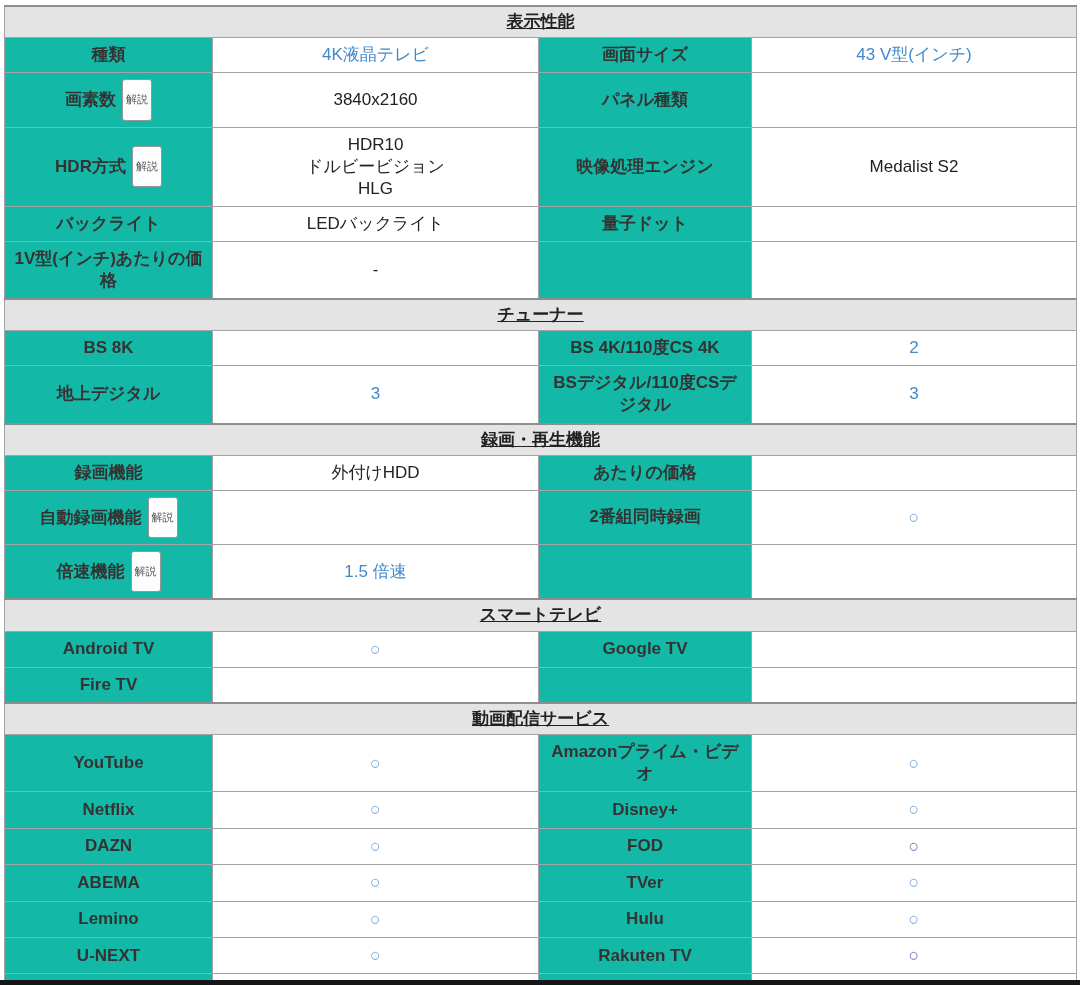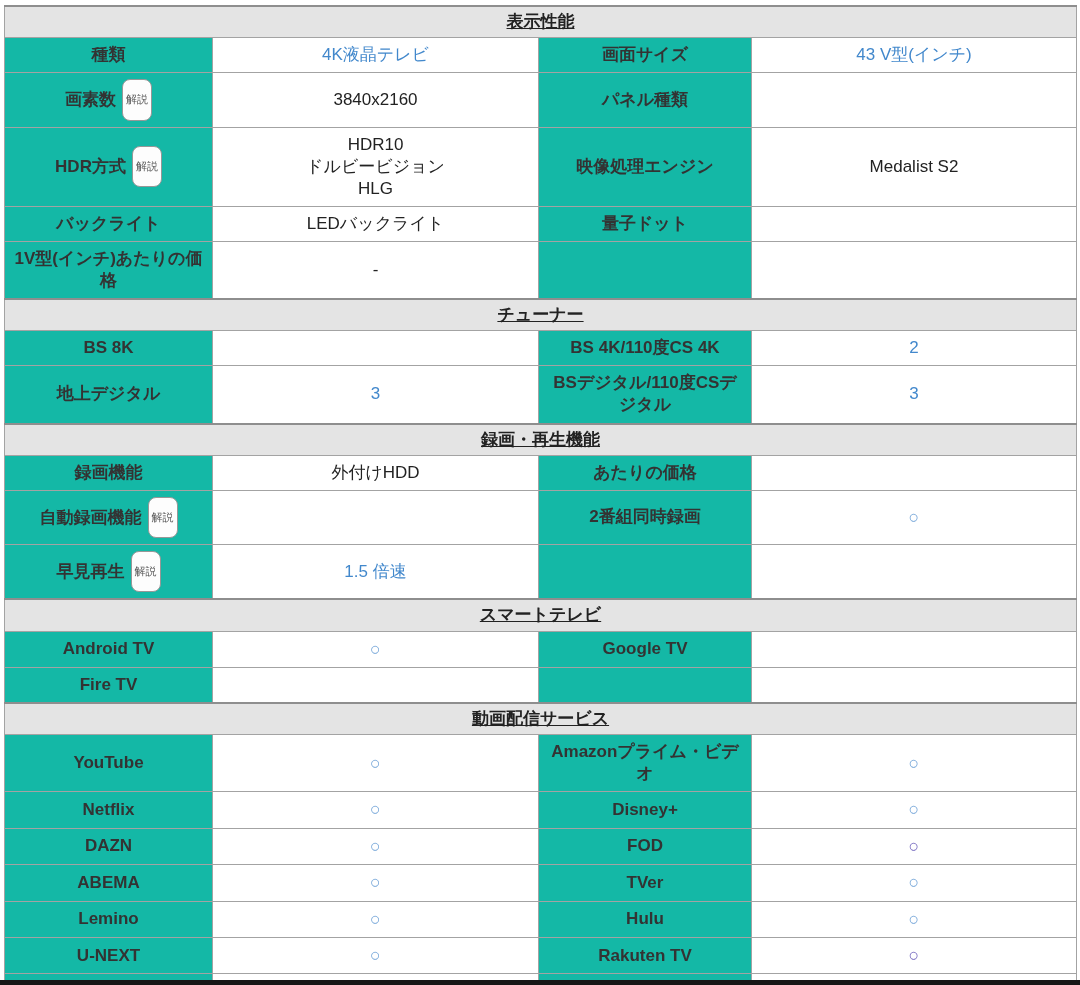--- a/index.html
+++ b/index.html
@@ -10,21 +10,21 @@
   td{border:1px solid #a3a3a3;text-align:center;vertical-align:middle;
     padding:6px 6px;font-size:17px;line-height:1.3;overflow:hidden;}
   td.section-header{background:#e4e4e4;font-weight:700;color:#222;
     border-top:2px solid #8e8e8e;padding:4px 6px;text-decoration:underline;}
   td.label-cell{background:#14b8a6;font-weight:600;color:#333;}
   td.value-cell{background:#ffffff;color:#222;border-radius:9px;}
   .link{color:#4288cc;cursor:pointer;}
   .circle{color:#74a5d8;font-size:18px;cursor:pointer;}
   .circle.visited{color:#7468bf;}
   .note-badge{display:inline-block;font-size:11px;font-weight:400;color:#555;
-    border:1px solid #979797;border-radius:8px;padding:12px 3px;margin-left:6px;
+    border:1px solid #979797;border-radius:3px;padding:12px 3px;margin-left:6px;
     background:#fdfdfd;line-height:1.4;vertical-align:2px;cursor:pointer;}
   .note-block{display:block;margin:2px auto 0 auto;width:-moz-max-content;width:max-content;}
   .value-line{display:block;}
   .bottom-edge{position:absolute;left:0;right:0;bottom:0;height:5px;background:#161616;}
 </style>
 </head>
 <body>
 
 <div class="wrap">
   <table class="spec">
@@ -96,21 +96,21 @@
           <td class="label-cell"><span class="label-text">あたりの価格</span></td>
           <td class="value-cell"></td>
         </tr>
         <tr class="spec-row">
           <td class="label-cell"><span class="label-text">自動録画機能</span><span class="note-badge">解説</span></td>
           <td class="value-cell"></td>
           <td class="label-cell"><span class="label-text">2番組同時録画</span></td>
           <td class="value-cell"><span class="circle">○</span></td>
         </tr>
         <tr class="spec-row">
-          <td class="label-cell"><span class="label-text">早見再生</span><span class="note-badge">解説</span></td>
+          <td class="label-cell"><span class="label-text">倍速機能</span><span class="note-badge">解説</span></td>
           <td class="value-cell"><span class="link">1.5 倍速</span></td>
           <td class="label-cell"></td>
           <td class="value-cell"></td>
         </tr>
         <tr class="section-row">
           <td class="section-header" colspan="4">スマートテレビ</td>
         </tr>
         <tr class="spec-row">
           <td class="label-cell"><span class="label-text">Android TV</span></td>
           <td class="value-cell"><span class="circle">○</span></td>

